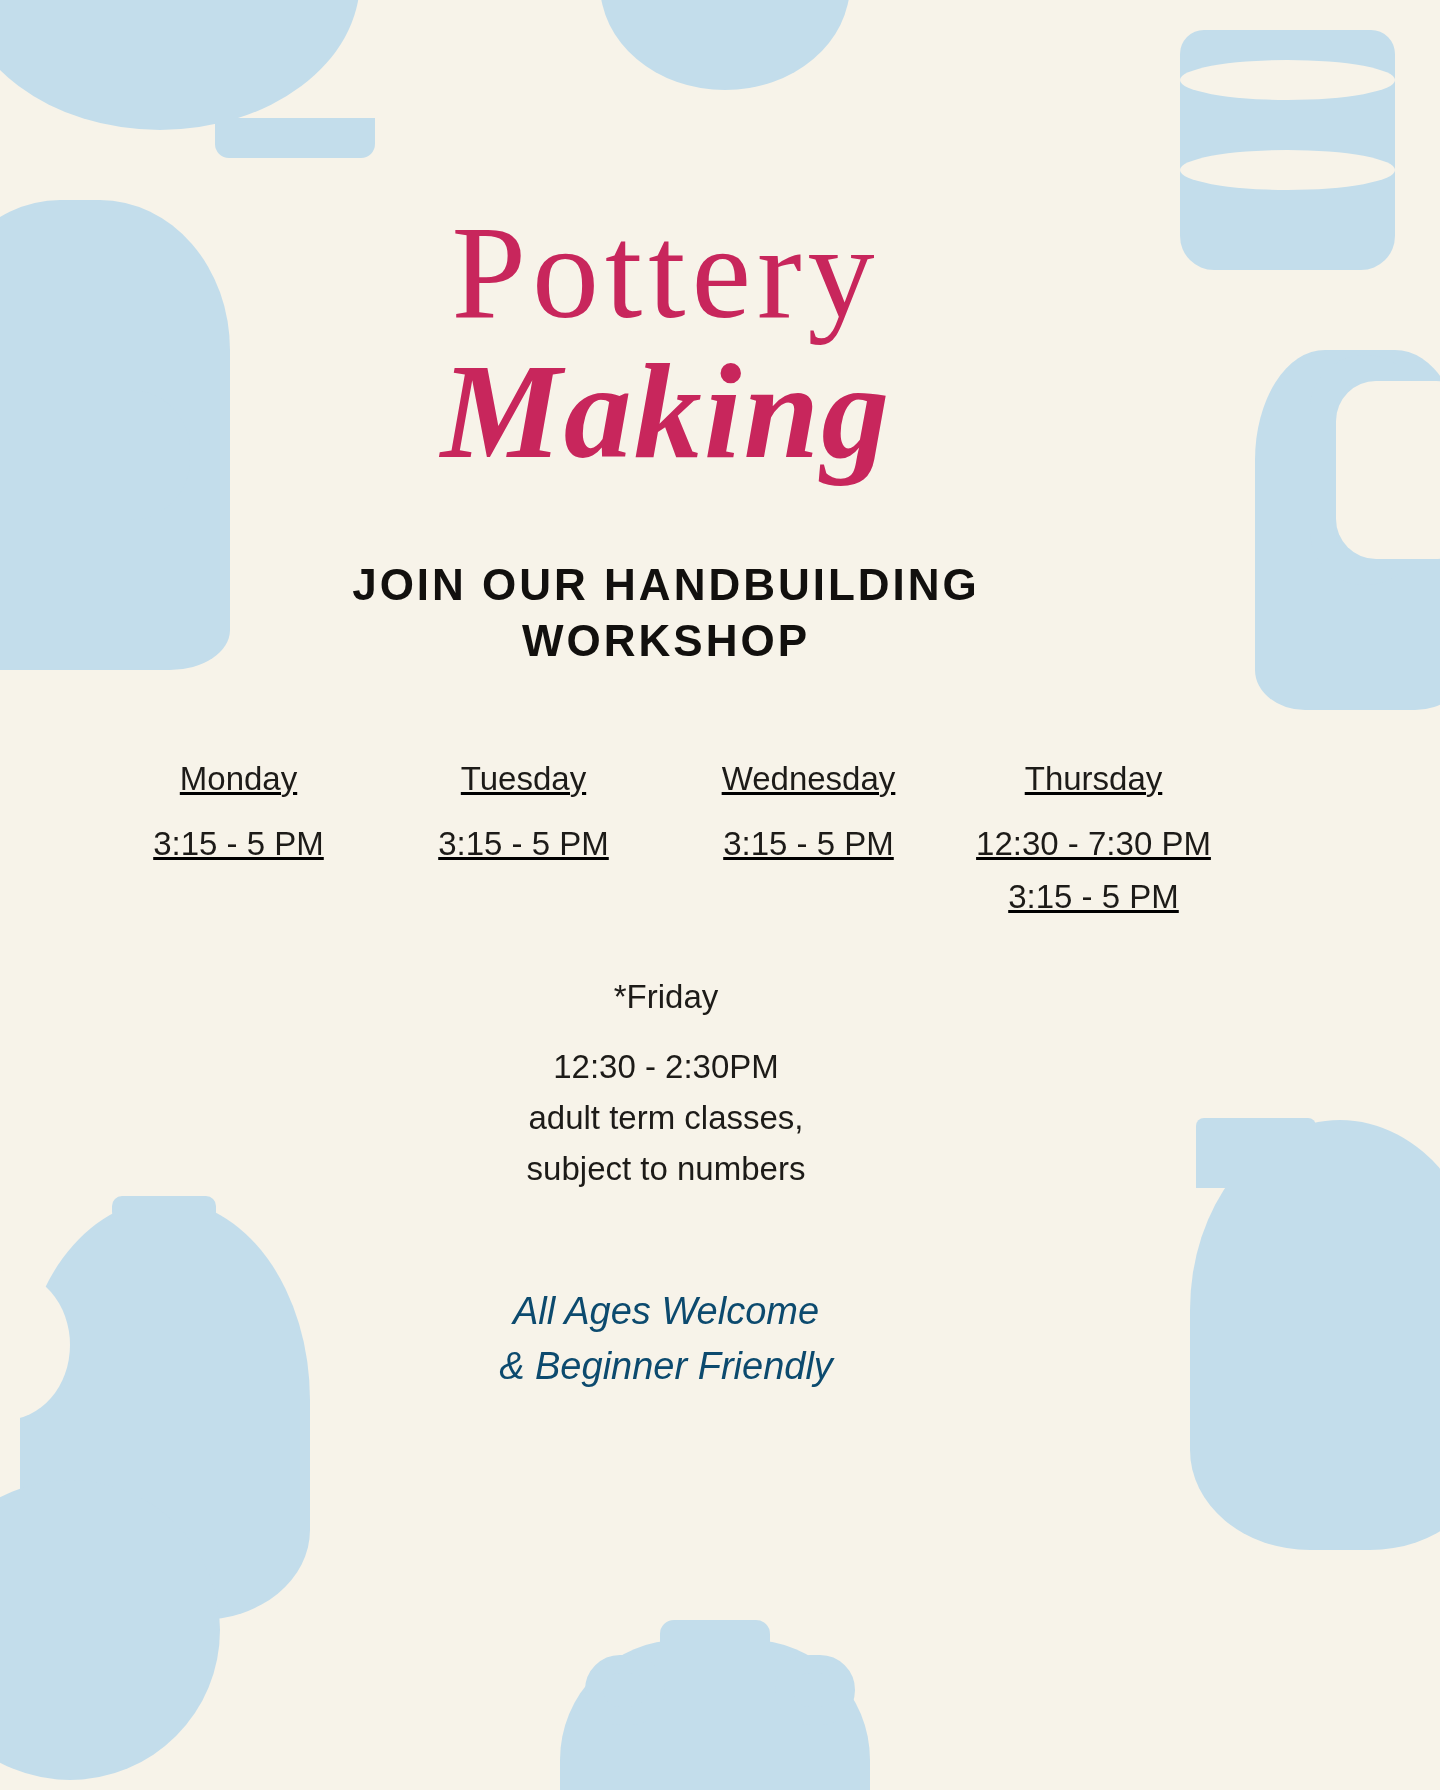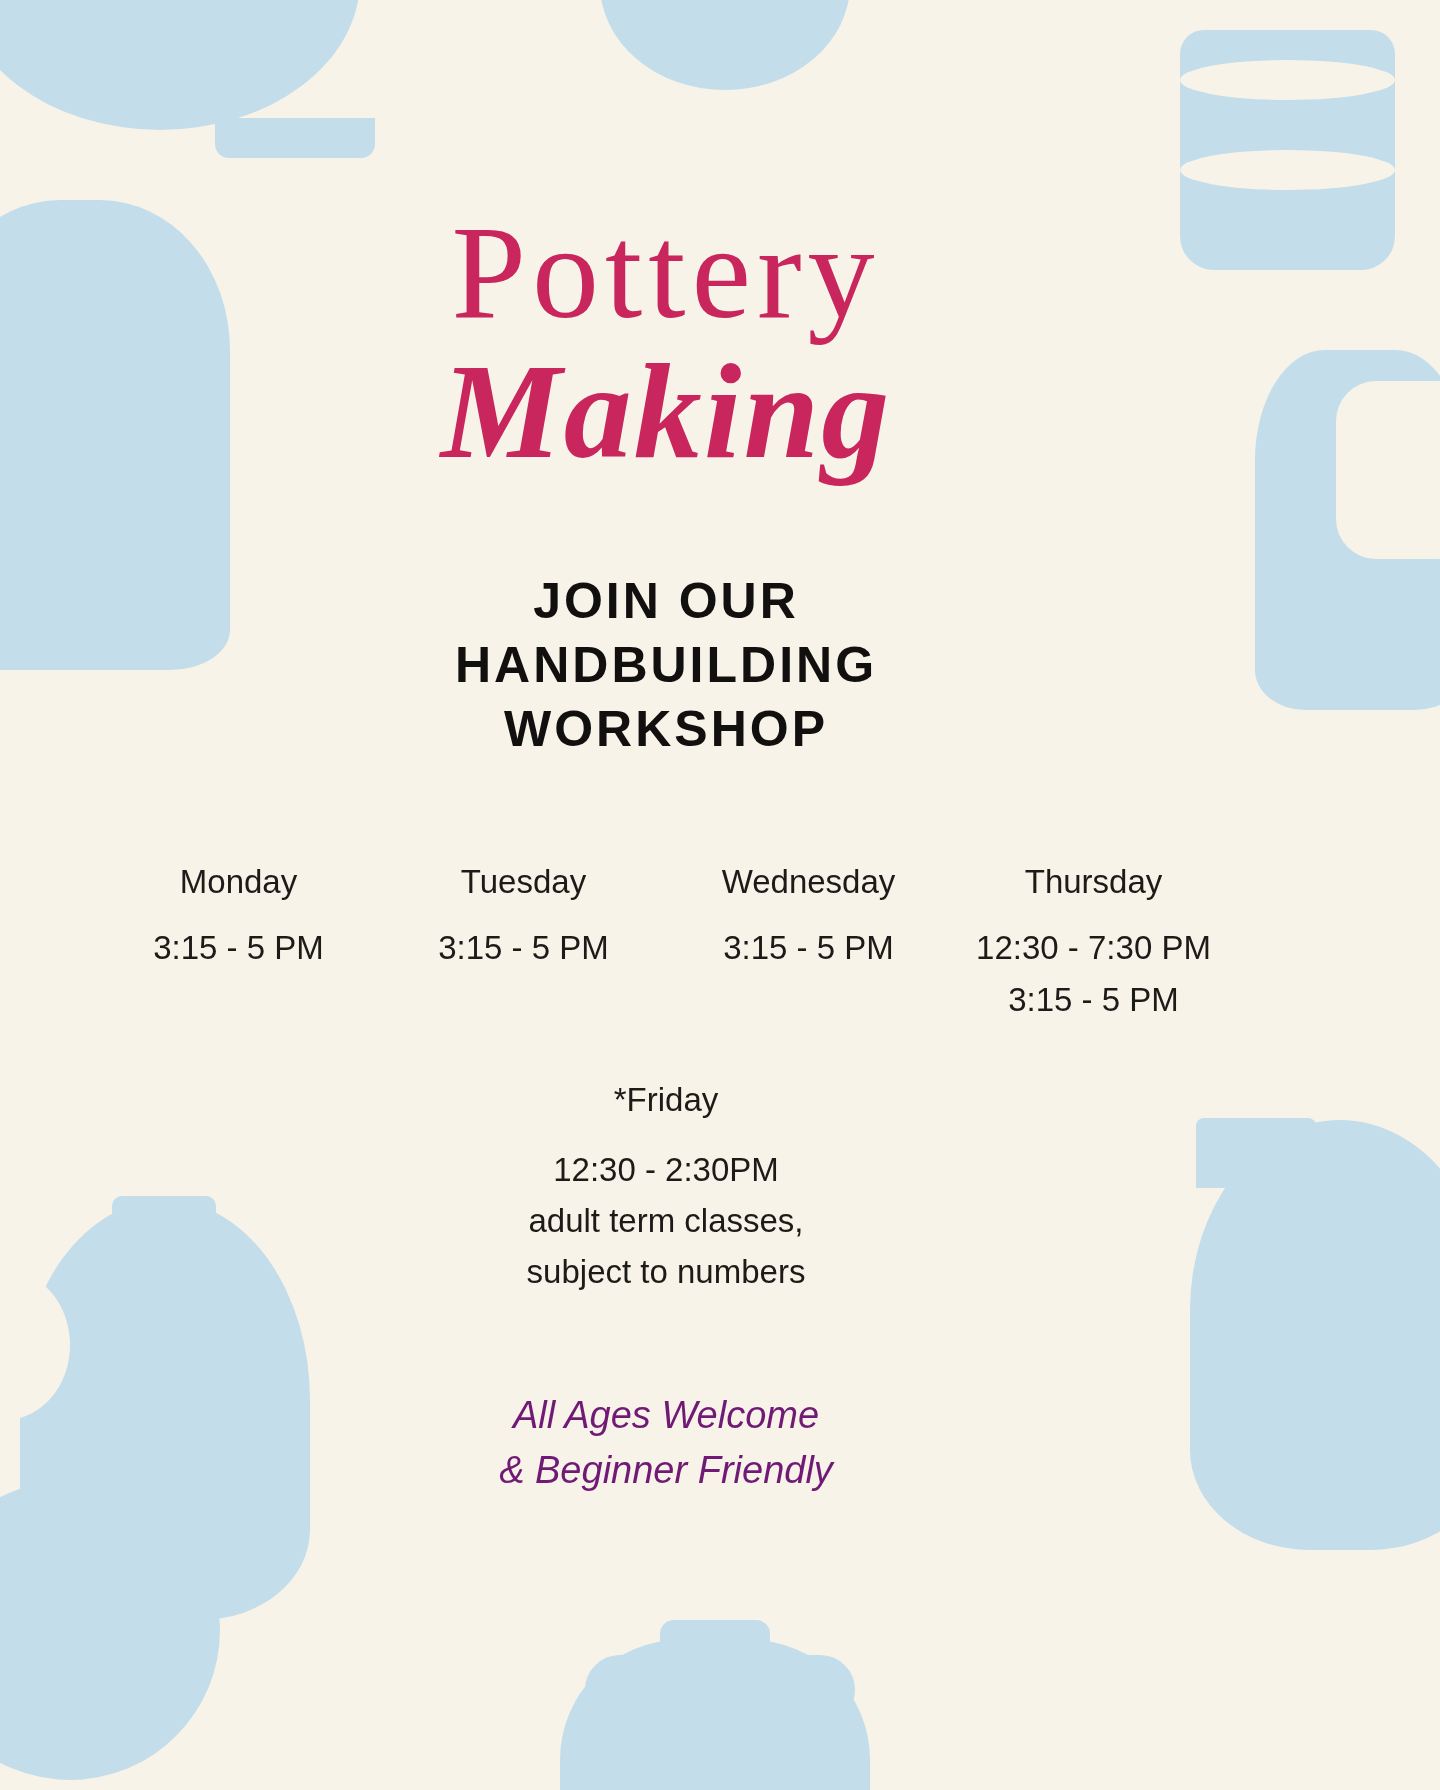--- a/index.html
+++ b/index.html
@@ -233,35 +233,36 @@
     font-weight: 700;
     line-height: 1;
     margin: 0;
     padding-top: 4px;
     letter-spacing: 2px;
   }
   .subtitle {
     font-family: "Liberation Sans", sans-serif;
     font-weight: bold;
     color: #12100e;
-    font-size: 50px;
+    font-size: 44px;
     letter-spacing: 3px;
     line-height: 1.28;
-    margin: 12px;
+    margin: 0;
     padding-top: 78px;
     max-width: 700px;
     margin-left: auto;
     margin-right: auto;
   }
   .schedule {
     display: flex;
     justify-content: center;
     align-items: flex-start;
     gap: 0px;
     padding-top: 92px;
+    text-decoration: underline;
   }
   .day-col {
     width: 285px;
     text-align: center;
     color: #1d1b18;
   }
   .day-name {
     font-size: 33px;
     line-height: 1.05;
     padding-bottom: 22px;
@@ -278,21 +279,21 @@
     font-size: 33px;
     line-height: 1.3;
     padding-bottom: 22px;
   }
   .friday-line {
     font-size: 33px;
     line-height: 1.55;
   }
   .tagline {
     padding-top: 90px;
-    color: #701a75;
+    color: #0c4a6e;
     font-style: italic;
     font-size: 38px;
     line-height: 1.45;
     font-family: "Liberation Sans", sans-serif;
     font-weight: 400;
   }
 </style>
 </head>
 <body>
 

